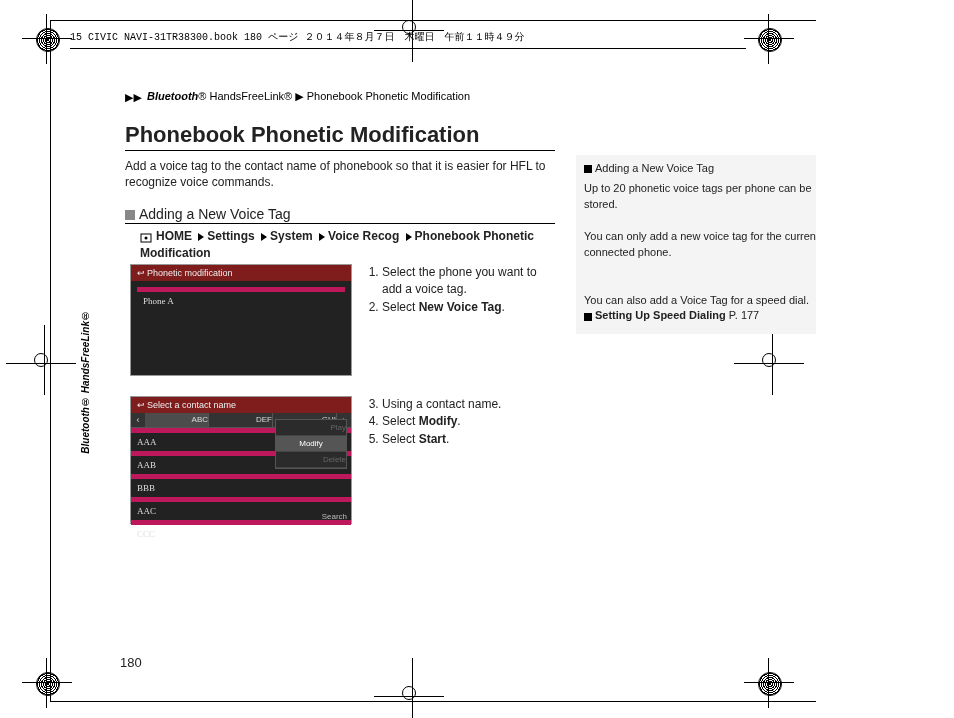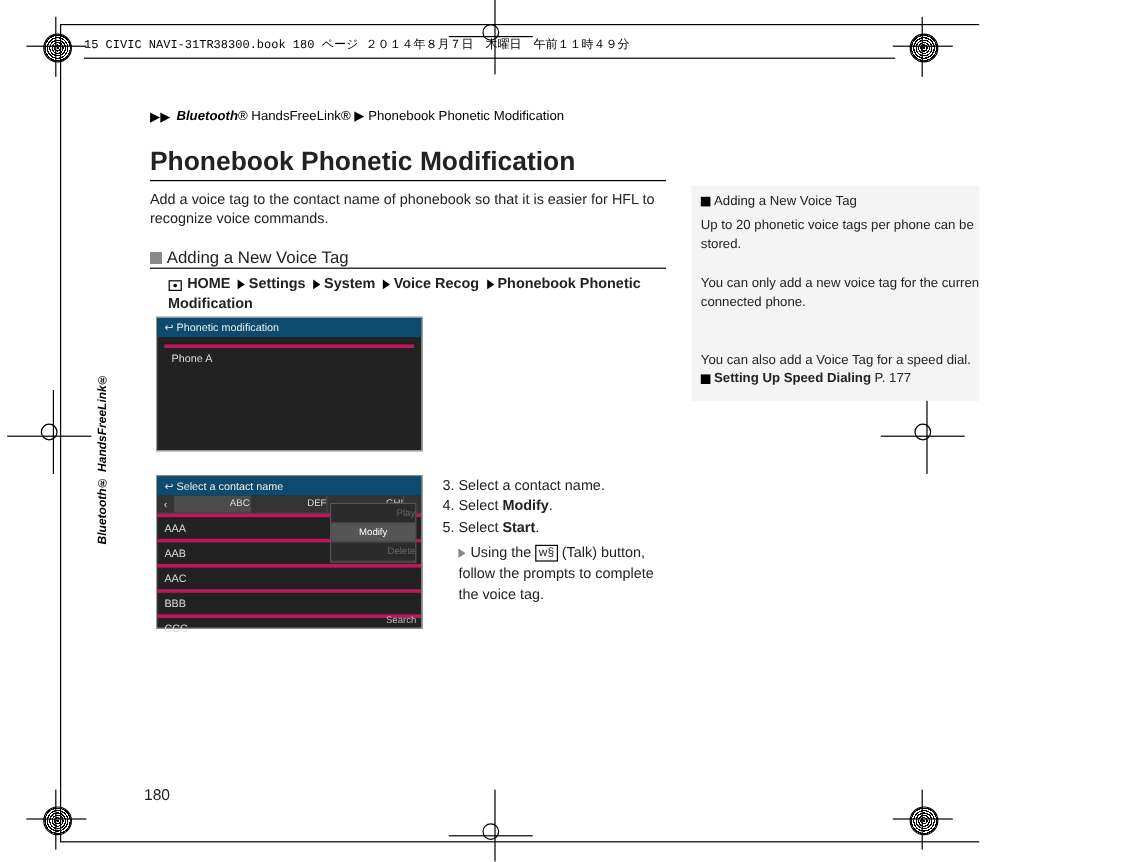--- a/index.html
+++ b/index.html
@@ -11,23 +11,23 @@
   .title{position:absolute;left:125px;top:122px;font-size:22px;font-weight:bold;border-bottom:1px solid #000;width:430px;padding-bottom:2px;}
   .intro{position:absolute;left:125px;top:158px;width:430px;font-size:12px;line-height:1.35;}
   .subhead{position:absolute;left:125px;top:206px;width:430px;border-bottom:1px solid #000;font-size:14px;padding-bottom:1px;}
   .subhead .sq{display:inline-block;width:10px;height:10px;background:#888;vertical-align:middle;margin-right:4px;}
   .navpath{position:absolute;left:140px;top:228px;width:412px;font-size:12px;font-weight:bold;line-height:1.4;}
   .navpath .tri{display:inline-block;border-left:6px solid #000;border-top:4px solid transparent;border-bottom:4px solid transparent;margin:0 3px;vertical-align:middle;}
   .navpath .home-icon{display:inline-block;width:12px;height:12px;vertical-align:middle;margin-right:4px;}
 
   
   .shot{position:absolute;left:130px;width:220px;background:#222;border:1px solid #999;font-size:9px;color:#ddd;}
-  .shot-hdr{background:#0c4a6e;padding:3px 6px;font-size:9px;color:#eee;}
+  .shot-hdr{background:#7f1d1d;padding:3px 6px;font-size:9px;color:#eee;}
   .shot-body{padding:6px;}
-  .shot-list .row{border-top:3px solid #be185d;padding:4px 6px;}
+  .shot-list .row{border-top:5px solid #be185d;padding:4px 6px;font-family:Liberation Serif, serif;}
   .shot-tabs{display:flex;border-bottom:1px solid #555;}
   .shot-tabs .tab{flex:1;text-align:right;padding:2px 0;font-size:8px;background:#333;border-right:1px solid #555;}
   .shot-tabs .tab.active{background:#4c4c4c;}
   .shot-tabs .chev{width:14px;text-align:center;padding:2px 0;background:#333;}
   .shot-popup{position:absolute;right:4px;top:22px;width:70px;background:#2b2b2b;border:1px solid #555;}
   .shot-popup .btn{padding:3px 0;text-align:center;font-size:8px;border-bottom:1px solid #444;}
   .shot-popup .dim{color:#666;text-align:right;}
   .shot-popup .sel{background:#555;color:#fff;}
   .shot-search{position:absolute;right:4px;bottom:2px;font-size:8px;color:#bbb;}
 
@@ -126,56 +126,57 @@
     <span class="tri"></span><span>Phonebook Phonetic Modification</span>
   </div>
 
   <div class="shot" style="top:264px;height:110px">
     <div class="shot-hdr">↩ <span>Phonetic modification</span></div>
     <div class="shot-body shot-list">
       <div class="row">Phone A</div>
     </div>
   </div>
 
+  <div class="stepblock" style="top:264px">
+    <ol>
+      <li>Select the phone you want to add a voice tag.</li>
+      <li><span>Select </span><b>New Voice Tag</b><span>.</span></li>
+    </ol>
+  </div>
 
   <div class="shot" style="top:396px;height:126px;position:absolute">
     <div class="shot-hdr">↩ <span>Select a contact name</span></div>
     <div class="shot-tabs">
       <div class="chev">‹</div>
       <div class="tab active">ABC</div>
       <div class="tab">DEF</div>
       <div class="tab">GHI</div>
       <div class="chev">›</div>
     </div>
     <div class="shot-body shot-list" style="padding:0">
       <div class="row">AAA</div>
       <div class="row">AAB</div>
+      <div class="row">BBB</div>
       <div class="row">AAC</div>
-      <div class="row">BBB</div>
       <div class="row">CCC</div>
     </div>
     <div class="shot-popup">
       <div class="btn dim">Play</div>
       <div class="btn sel">Modify</div>
       <div class="btn dim">Delete</div>
     </div>
     <div class="shot-search">Search</div>
   </div>
 
   <div class="stepblock" style="top:396px">
     <ol start="3">
-      <li>Select a contact name.</li>
+      <li>Using a contact name.</li>
       <li><span>Select </span><b>Modify</b><span>.</span></li>
       <li><span>Select </span><b>Start</b><span>.</span></li>
     </ol>
-    <div style="margin:4px 0 0 14px">
-      <span class="subtri"></span><span>Using the </span>
-      <span class="talk-icon">w§</span>
-      <span> (Talk) button, follow the prompts to complete the voice tag.</span>
-    </div>
   </div>
 
   <div class="sidecol">
     <div class="sidehead"><span class="sq2"></span><span>Adding a New Voice Tag</span></div>
     <div>Up to 20 phonetic voice tags per phone can be stored.</div><br>
     <div>You can only add a new voice tag for the currently connected phone.</div><br>
     <br>
     <div>You can also add a Voice Tag for a speed dial.</div>
     <div><span class="sq2"></span><b>Setting Up Speed Dialing</b><span> P. 177</span></div>
   </div>

